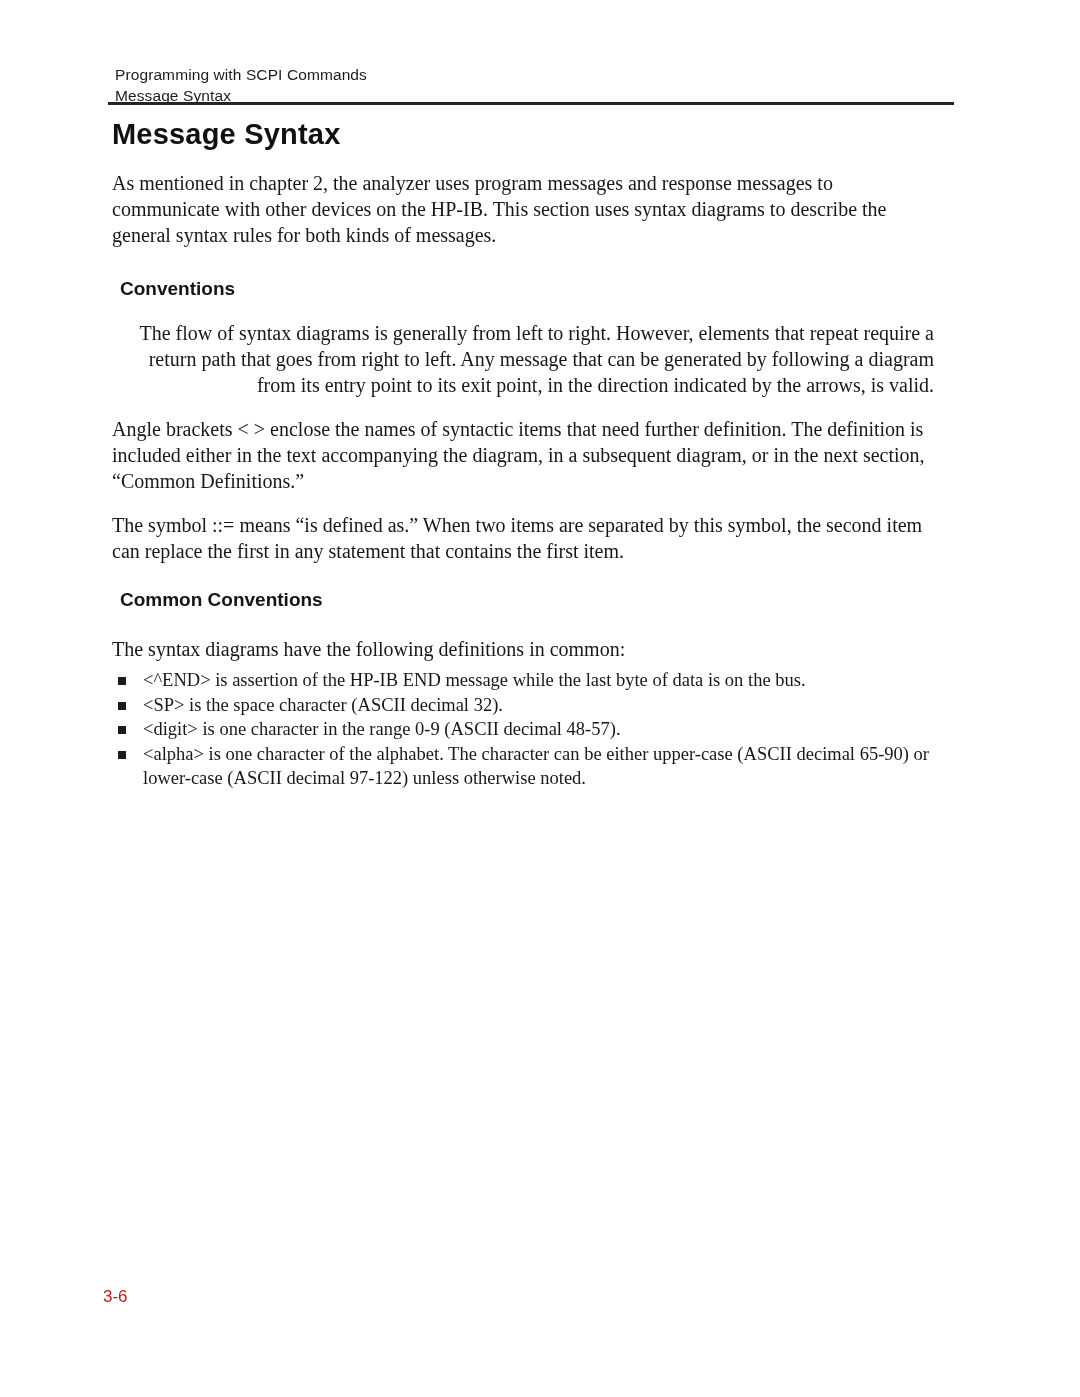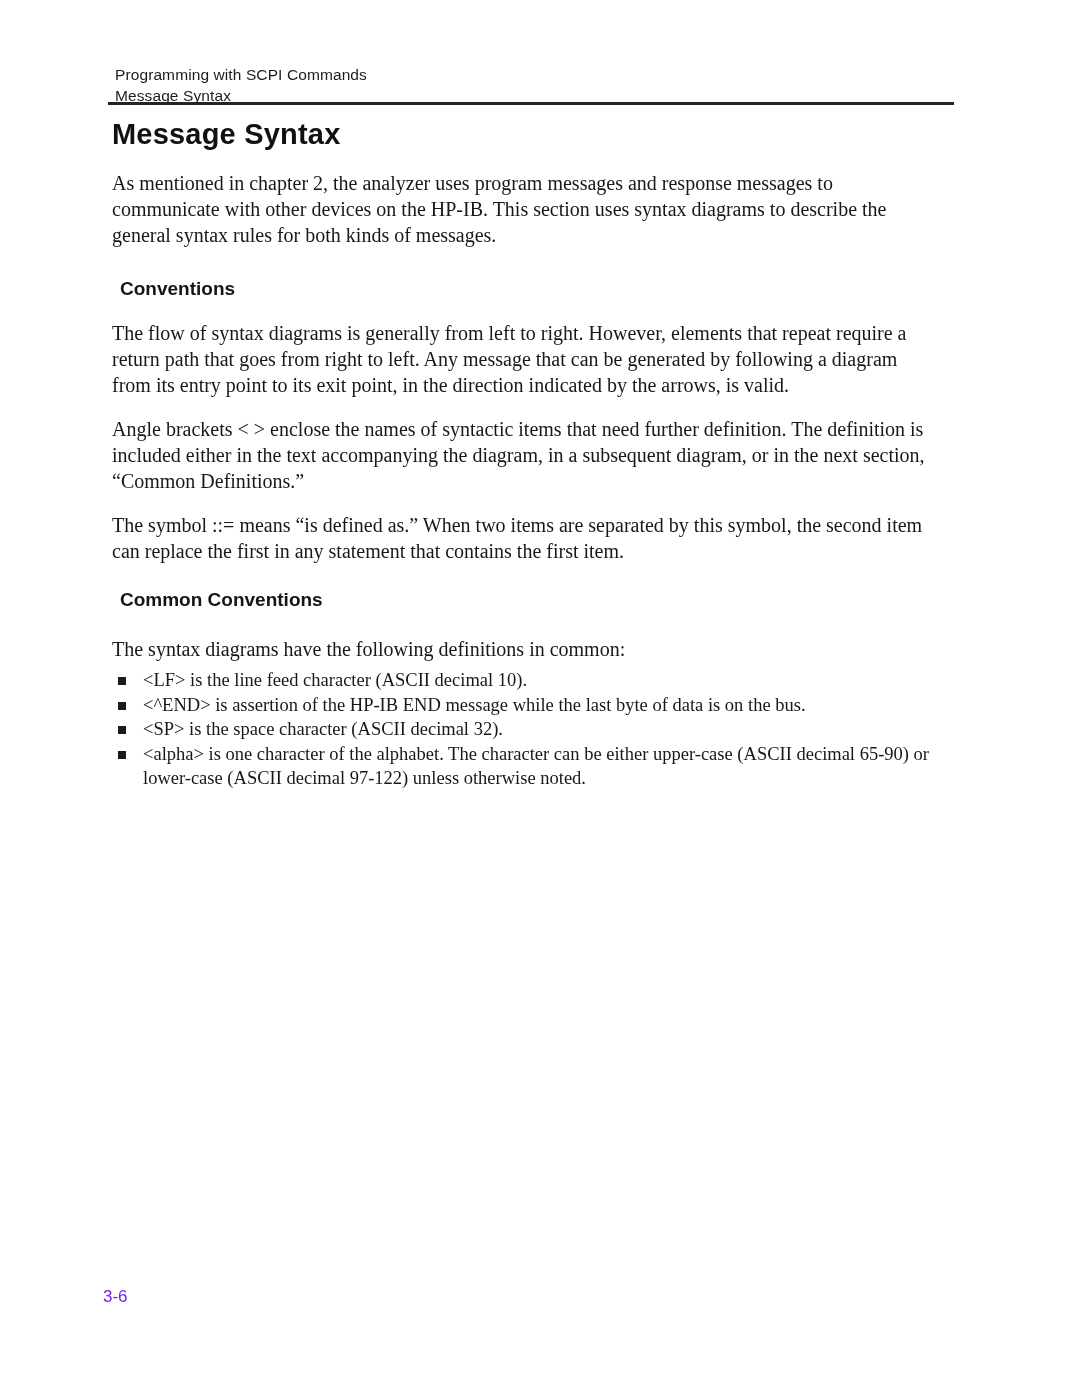--- a/index.html
+++ b/index.html
@@ -38,21 +38,21 @@
   }
   .body-text {
     position: absolute; left: 112px;
     width: 822px;
     margin: 0;
     font-size: 20px;
     line-height: 26px;
     color: #181818;
   }
   .intro        { top: 170px; }
-  .conv-p1      { top: 320px; }
+  .conv-p1      { top: 320px; text-align: right; }
   .conv-p2      { top: 416px; }
   .conv-p3      { top: 512px; }
   .defs-intro   { top: 636px; }
 
   h2.section-heading {
     position: absolute; left: 120px;
     margin: 0;
     font-family: "Liberation Sans", sans-serif;
     font-weight: bold;
     font-size: 19px;
@@ -78,21 +78,21 @@
   ul.def-list li .sq {
     position: absolute; left: 6px; top: 9px;
     width: 8px; height: 8px;
     background: #1b1b1b;
     display: inline-block;
   }
   .page-number {
     position: absolute; left: 103px; top: 1287px;
     font-family: "Liberation Sans", sans-serif;
     font-size: 17px;
-    color: #6d28d9;
+    color: #b91c1c;
   }
 </style>
 </head>
 <body>
 
 <div class="page">
 
   <div class="running-head">
     <div>Programming with SCPI Commands</div>
     <div>Message Syntax</div>
@@ -110,29 +110,32 @@
   <p class="body-text conv-p2">Angle brackets &lt; &gt; enclose the names of syntactic items that need further definition.  The definition is included either in the text accompanying the diagram, in a subsequent diagram, or in the next section, “Common Definitions.”</p>
   <p class="body-text conv-p3">The symbol ::= means “is defined as.”  When two items are separated by this symbol, the second item can replace the first in any statement that contains the first item.</p>
 
   <h2 class="section-heading h-commondefs">Common Conventions</h2>
 
   <p class="body-text defs-intro">The syntax diagrams have the following definitions in common:</p>
 
   <ul class="def-list">
     <li>
       <span class="sq"></span>
-      <span>&lt;LF&gt; is the line feed character (ASCII decimal 10).</span>
     </li>
     <li>
       <span class="sq"></span>
       <span>&lt;^END&gt; is assertion of the HP-IB END message while the last byte of data is on the bus.</span>
     </li>
     <li>
       <span class="sq"></span>
       <span>&lt;SP&gt; is the space character (ASCII decimal 32).</span>
+    </li>
+    <li>
+      <span class="sq"></span>
+      <span>&lt;digit&gt; is one character in the range 0-9 (ASCII decimal 48-57).</span>
     </li>
     <li>
       <span class="sq"></span>
       <span>&lt;alpha&gt; is one character of the alphabet.  The character can be either upper-case (ASCII decimal 65-90) or lower-case (ASCII decimal 97-122) unless otherwise noted.</span>
     </li>
   </ul>
 
   <div class="page-number">3-6</div>
 
 </div>

